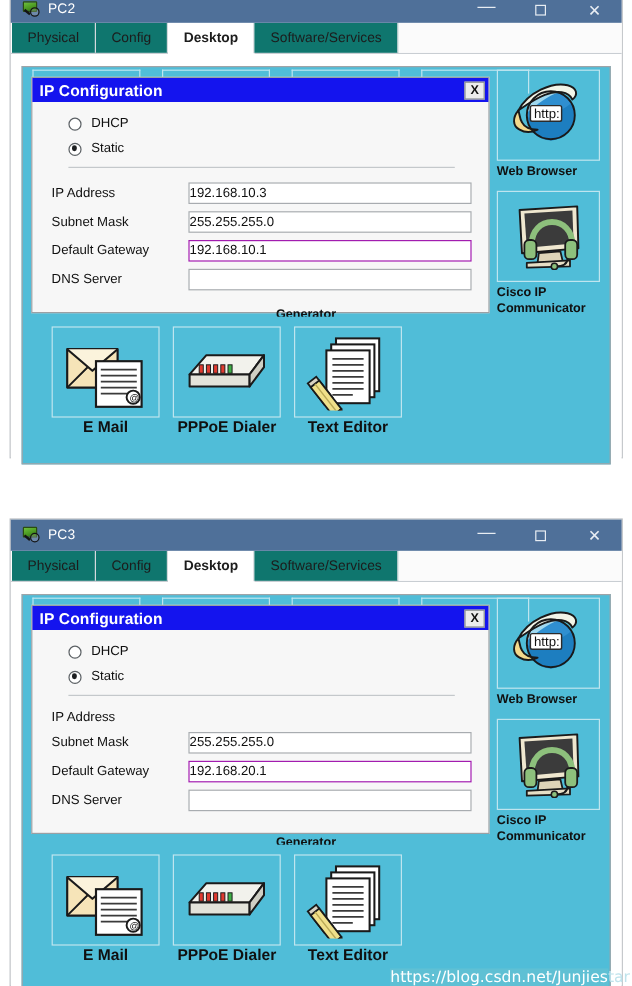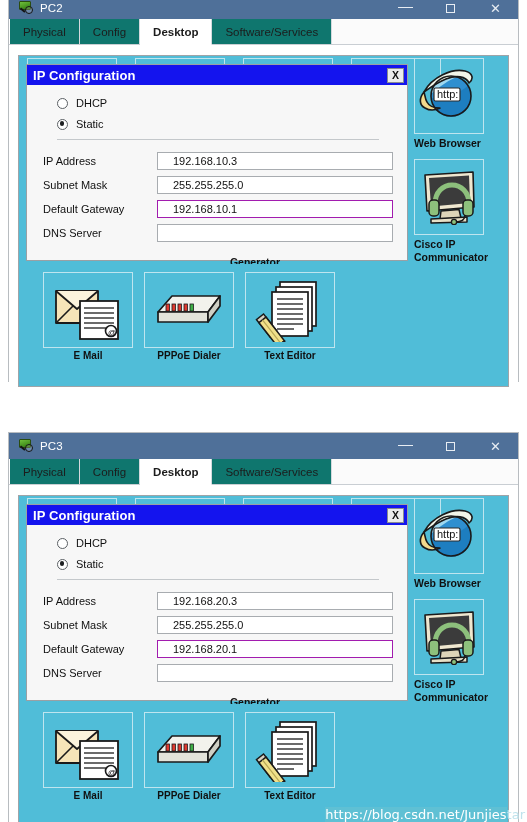--- a/index.html
+++ b/index.html
@@ -46,25 +46,25 @@
   .pane{position:relative;background:#ffffff;padding:10px 9px 9px 9px;}
   .win1 .pane{height:332px;}
   .win2 .pane{height:333px;}
   .desk{position:relative;width:100%;height:100%;background:#50bdd8;
         border:1px solid #9fa4a8;box-sizing:border-box;}
 
   
   .tile{position:absolute;width:90px;box-sizing:border-box;}
   .tile .box{width:90px;height:76px;border:1px solid #bfe5ef;box-sizing:border-box;
              display:flex;align-items:center;justify-content:center;}
-  .tile .lbl{text-align:center;font-size:10px;font-weight:bold;color:#101010;
+  .tile .lbl{text-align:center;font-size:13px;font-weight:bold;color:#101010;
              margin-top:2px;line-height:12px;}
 
   .rtile{position:absolute;left:395px;width:86px;}
-  .rtile .box{width:70px;height:76px;border:1px solid #bfe5ef;box-sizing:border-box;
+  .rtile .box{width:86px;height:76px;border:1px solid #bfe5ef;box-sizing:border-box;
               display:flex;align-items:center;justify-content:center;}
   .rtile .lbl{font-size:10.5px;font-weight:bold;color:#101010;
               margin-top:3px;line-height:12.5px;}
 
   
   .ghostrow{position:absolute;left:8px;top:2px;display:flex;gap:18px;}
   .ghostrow .gbox{width:90px;height:20px;border:1px solid #bfe5ef;
                   border-bottom:none;box-sizing:border-box;}
   .ghostlbl{position:absolute;left:180px;top:-1px;width:120px;height:8px;
             overflow:hidden;font-size:10.5px;font-weight:bold;color:#101010;
@@ -88,21 +88,21 @@
   .radio.on::after{content:"";position:absolute;left:1.8px;top:1.8px;width:4.4px;
                    height:4.4px;border-radius:50%;background:#1d1f21;}
   .radio-lbl{font-size:11px;color:#101010;}
 
   .sep{height:1px;background:#c4c8cb;margin:9px 14px 0 16px;}
 
   .fields{margin-top:12px;}
   .frow{display:flex;align-items:center;margin-bottom:6px;}
   .flabel{width:114px;font-size:11px;color:#101010;padding-left:2px;}
   .finput{flex:1;height:18px;background:#ffffff;border:1px solid #a8acb0;
-          box-sizing:border-box;display:flex;align-items:center;padding-left:15px;
+          box-sizing:border-box;display:flex;align-items:center;padding-left:0;
           font-size:11px;color:#101010;}
   .finput.focus{border:1px solid #a21caf;text-align:center;}
 
   
   .svgi{display:block;}
   .watermark{position:absolute;right:2px;bottom:0px;font-size:13px;
              color:#ffffff;font-family:"DejaVu Sans",sans-serif;white-space:nowrap;}
   .wm-tail{color:#bfe3ec;text-align:right;}
 </style>
 </head>
@@ -444,21 +444,20 @@
           </div>
           <div class="radio-row">
             <span class="radio on"></span>
             <span class="radio-lbl">Static</span>
           </div>
           <div class="sep"></div>
 
           <div class="fields">
             <div class="frow">
               <span class="flabel">IP Address</span>
-              <span class="finput">192.168.20.3</span>
             </div>
             <div class="frow">
               <span class="flabel">Subnet Mask</span>
               <span class="finput">255.255.255.0</span>
             </div>
             <div class="frow">
               <span class="flabel">Default Gateway</span>
               <span class="finput focus">192.168.20.1</span>
             </div>
             <div class="frow">

